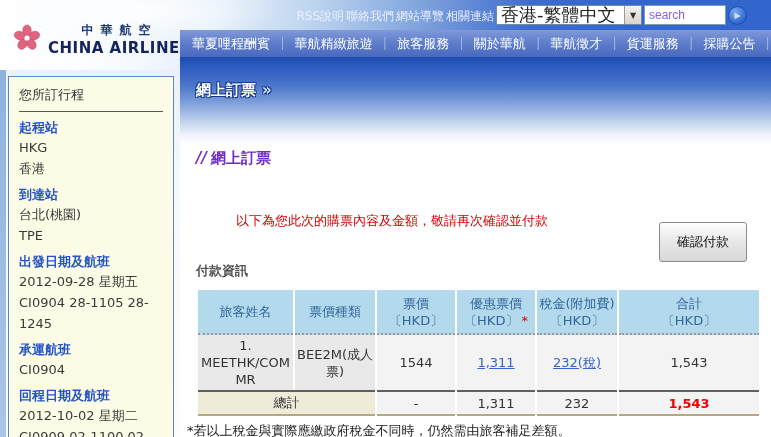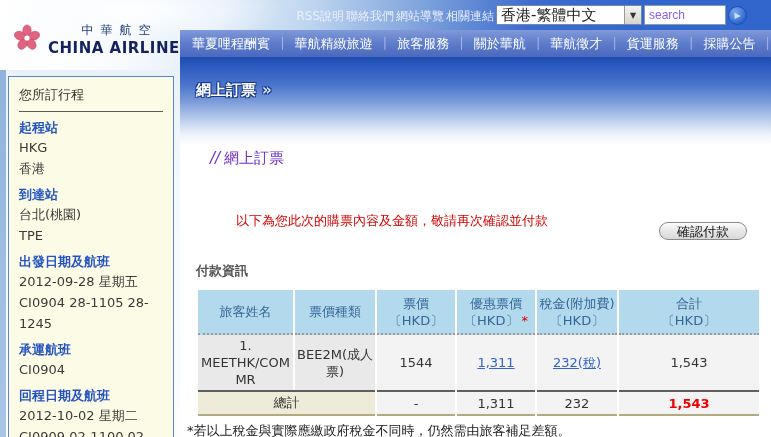--- a/index.html
+++ b/index.html
@@ -8,28 +8,28 @@
 
   
   .header { position:absolute; left:0; top:0; width:771px; height:70px;
     background:
       radial-gradient(ellipse 220px 50px at 130px 10px, rgba(255,255,255,.95), rgba(255,255,255,0) 70%),
       radial-gradient(ellipse 180px 60px at 60px 60px, rgba(255,255,255,.8), rgba(255,255,255,0) 70%),
       linear-gradient(100deg,#ffffff 0%,#f3f8fd 16%,#e3eefa 28%,#bed5ef 40%,#7fa3dc 54%,#3d6bce 68%,#3366cc 82%,#3366cc 100%);
   }
   .logo { position:absolute; left:12px; top:22px; display:flex; align-items:center; cursor:pointer; }
   .logo-txt { margin-left:6px; text-align:center; }
-  .logo-cn { font-size:12px; font-weight:normal; color:#1c3a78; letter-spacing:7px; }
+  .logo-cn { font-size:12px; font-weight:bold; color:#1c3a78; letter-spacing:7px; }
   .logo-en { font-size:15px; font-weight:bold; color:#14235e; letter-spacing:.5px; }
   .swirl { margin-left:4px; margin-top:12px; }
 
   .utility { position:absolute; right:24px; top:5px; display:flex; align-items:flex-end; gap:2px; }
   .u-link { color:#e9efff; font-size:12px; text-decoration:none; cursor:pointer; white-space:nowrap; }
   .lang-select { width:146px; height:20px; background:#fff; border:1px solid #6d89b5; display:flex; align-items:center; cursor:pointer; }
-  .lang-select .val { flex:1; font-size:15px; color:#222; padding:0 4px; white-space:nowrap; overflow:hidden; }
+  .lang-select .val { flex:1; font-size:18px; color:#222; padding:0 4px; white-space:nowrap; overflow:hidden; }
   .dd-btn { width:17px; height:18px; background:linear-gradient(#f4f3f0,#d8d4cc); border-left:1px solid #9a9a9a; font-size:8px; color:#333; display:flex; align-items:center; justify-content:center; }
   .search-box { width:82px; height:20px; border:1px solid #7f9db9; font-size:12px; color:#8b5cf6; padding:0 4px; }
   .go-btn { width:19px; height:19px; border-radius:50%; border:1px solid #1d4fae;
     background:radial-gradient(circle at 35% 30%, #7aa8f2, #2a63cc 75%);
     color:#cfe2ff; font-size:8px; display:flex; align-items:center; justify-content:center; cursor:pointer; }
 
   .navbar { position:absolute; left:180px; top:30px; width:664px; height:27px;
     background:linear-gradient(180deg,#8099d9 0%,#5d7cca 50%,#4a69bf 100%);
     display:flex; align-items:center; justify-content:space-between; padding:0 10px; }
   .nav-item { color:#fff; font-size:13px; white-space:nowrap; cursor:pointer; padding:0 2px; }
@@ -49,27 +49,27 @@
     background:linear-gradient(180deg,#8fb3dc,#aac6e6); }
   .sb-box { position:absolute; left:8px; top:6px; width:166px; height:500px;
     background:#fcfce6; border:1px solid #5b87c6; padding:9px 10px; }
   .sb-title { font-size:13px; color:#333; }
   .sb-rule { border-bottom:1px solid #5a5a5a; margin:7px 0 2px; }
   .sb-label { font-size:13px; font-weight:bold; color:#2353c5; margin-top:7px; line-height:18px; }
   .sb-val { font-size:13px; color:#3a3a3a; line-height:21px; }
 
   
   .main { position:absolute; left:180px; top:145px; width:591px; bottom:0; background:#fff; padding:4px 0 0 16px; }
-  .page-title { margin-left:14px; font-size:15px; font-weight:normal; color:#6f2dc8; }
+  .page-title { margin-left:0; font-size:15px; font-weight:bold; color:#6f2dc8; }
   .page-title .slashes { font-style:italic; margin-right:4px; }
 
   .notice-row { position:relative; margin-top:44px; height:38px; }
   .notice { position:absolute; left:40px; right:40px; top:0; text-align:left; font-size:13px; font-weight:normal; color:#d40000; }
-  .confirm-btn { position:absolute; right:24px; top:10px; width:88px; height:18px;
-    background:linear-gradient(#fdfdfd,#e9e9e9 45%,#d8d8d8); border:1px solid #8a8a8a; border-radius:10px;
+  .confirm-btn { position:absolute; right:24px; top:10px; width:88px; height:40px;
+    background:linear-gradient(#fdfdfd,#e9e9e9 45%,#d8d8d8); border:1px solid #8a8a8a; border-radius:3px;
     font-family:inherit; font-size:13px; color:#111; cursor:pointer; }
 
   .pay-label { margin-top:12px; font-size:13px; font-weight:bold; color:#555;font-family:Liberation Serif, serif; }
 
   table.pay-table { border-collapse:separate; border-spacing:2px 0; margin-top:10px; table-layout:fixed; }
   .w1{width:95px}.w2{width:80px}.w3{width:78px}.w4{width:78px}.w5{width:80px}.w6{width:140px}
   .pay-table th { background:#b3d9ec; color:#336699; font-weight:normal; font-size:13px; line-height:17px;
     height:45px; text-align:center; vertical-align:middle; border-bottom:2px dotted #9a9a9a; padding:2px; }
   .pay-table td { font-size:13px; text-align:center; vertical-align:middle; padding:2px; }
   .trow td { height:41px; background:#f3f3f3; line-height:17px; }

